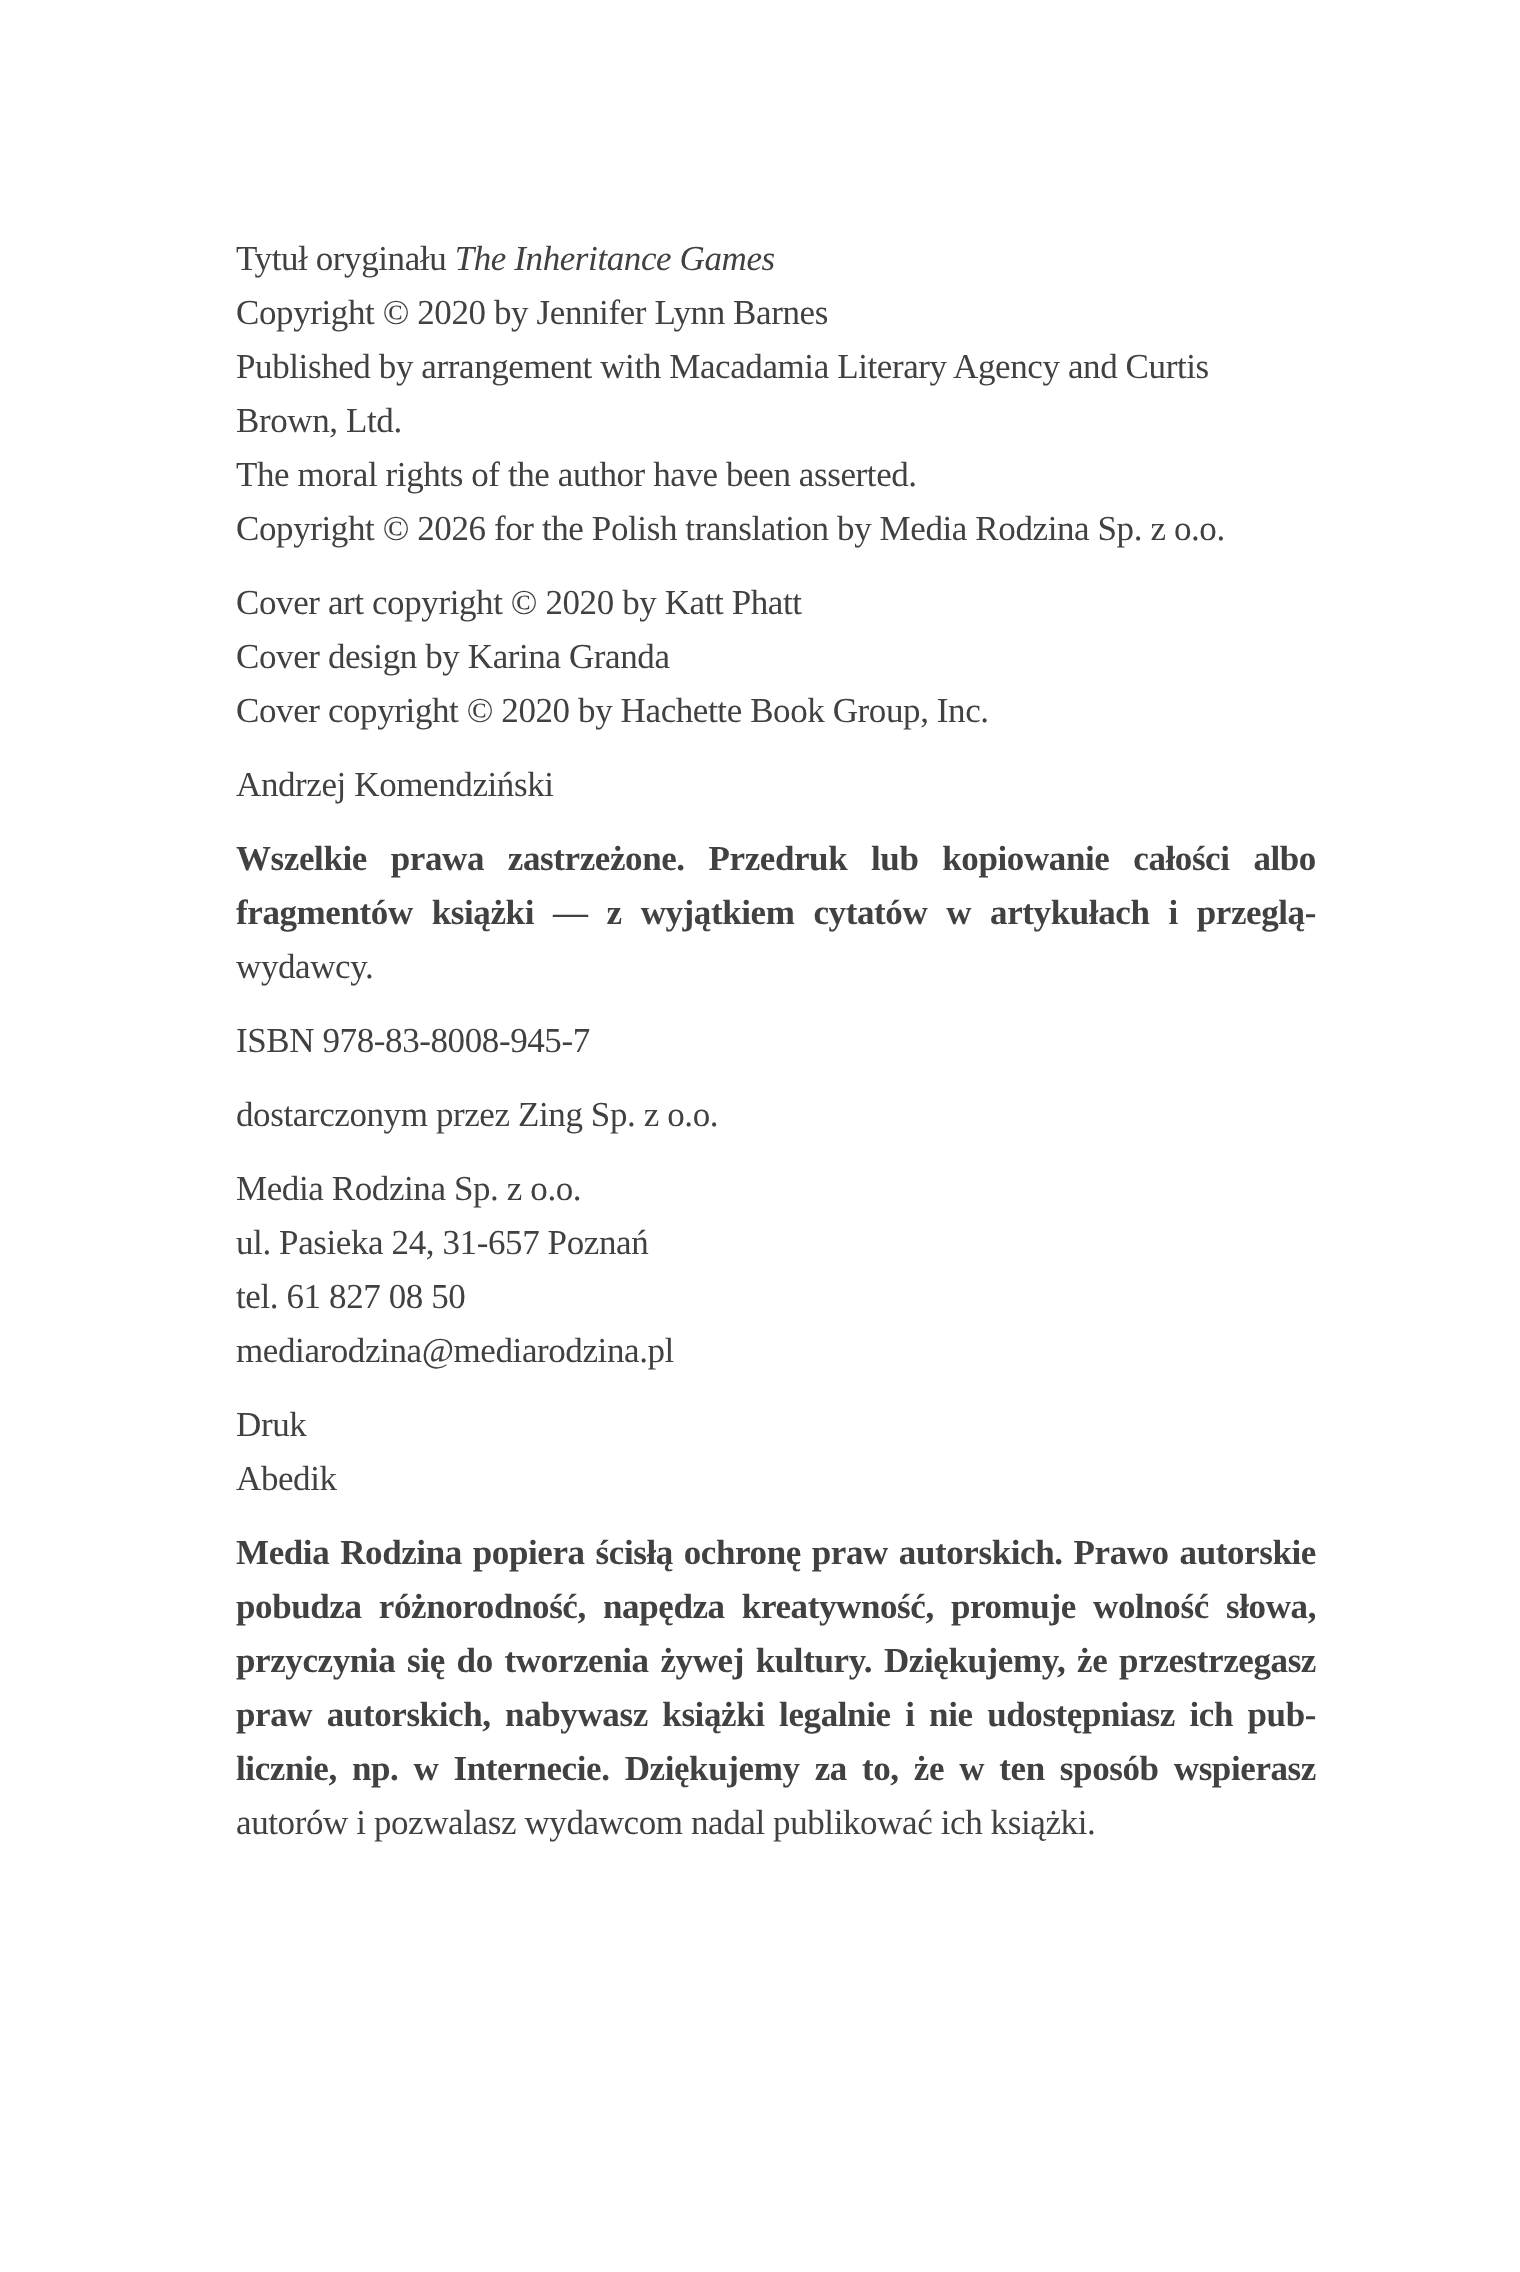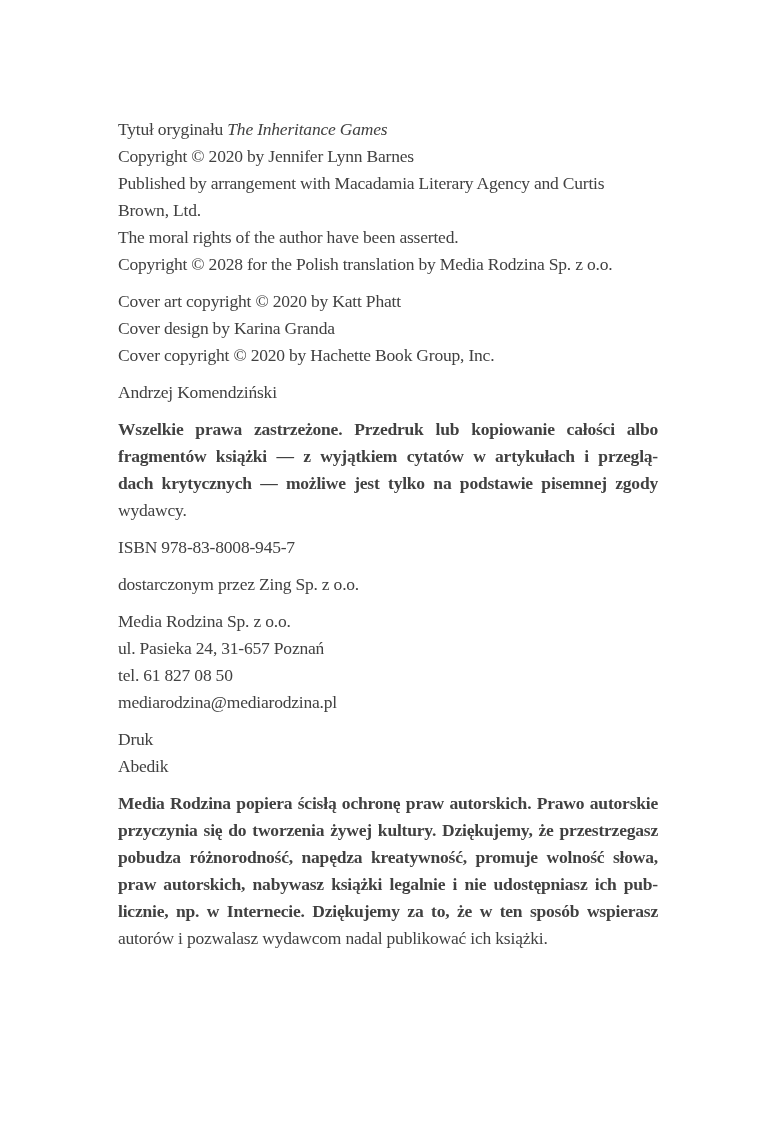--- a/index.html
+++ b/index.html
@@ -47,37 +47,36 @@
 
 <div class="page" style="color: rgb(65, 65, 65);">
   <div class="content">
 
     <section class="block">
       <div class="line"><span>Tytuł oryginału </span><em>The Inheritance Games</em></div>
       <div class="line">Copyright © 2020 by Jennifer Lynn Barnes</div>
       <div class="line">Published by arrangement with Macadamia Literary Agency and Curtis</div>
       <div class="line">Brown, Ltd.</div>
       <div class="line">The moral rights of the author have been asserted.</div>
-      <div class="line">Copyright © 2028 for the Polish translation by Media Rodzina Sp. z o.o.</div>
+      <div class="line">Copyright © 2026 for the Polish translation by Media Rodzina Sp. z o.o.</div>
     </section>
 
     <section class="block">
       <div class="line">Cover art copyright © 2020 by Katt Phatt</div>
       <div class="line">Cover design by Karina Granda</div>
       <div class="line">Cover copyright © 2020 by Hachette Book Group, Inc.</div>
     </section>
 
     <section class="block">
       <div class="line">Andrzej Komendziński</div>
     </section>
 
     <section class="block">
       <div class="jline">Wszelkie prawa zastrzeżone. Przedruk lub kopiowanie całości albo</div>
       <div class="jline">fragmentów książki — z wyjątkiem cytatów w artykułach i przeglą-</div>
-      <div class="jline">dach krytycznych — możliwe jest tylko na podstawie pisemnej zgody</div>
       <div class="line">wydawcy.</div>
     </section>
 
     <section class="block">
       <div class="line">ISBN 978-83-8008-945-7</div>
     </section>
 
     <section class="block">
       <div class="line">dostarczonym przez Zing Sp. z o.o.</div>
     </section>
@@ -89,21 +88,21 @@
       <div class="line">mediarodzina@mediarodzina.pl</div>
     </section>
 
     <section class="block">
       <div class="line">Druk</div>
       <div class="line">Abedik</div>
     </section>
 
     <section class="block">
       <div class="jline">Media Rodzina popiera ścisłą ochronę praw autorskich. Prawo autorskie</div>
+      <div class="jline">pobudza różnorodność, napędza kreatywność, promuje wolność słowa,</div>
       <div class="jline">przyczynia się do tworzenia żywej kultury. Dziękujemy, że przestrzegasz</div>
-      <div class="jline">pobudza różnorodność, napędza kreatywność, promuje wolność słowa,</div>
       <div class="jline">praw autorskich, nabywasz książki legalnie i nie udostępniasz ich pub-</div>
       <div class="jline">licznie, np. w Internecie. Dziękujemy za to, że w ten sposób wspierasz</div>
       <div class="line">autorów i pozwalasz wydawcom nadal publikować ich książki.</div>
     </section>
 
   </div>
 </div>
 
 </body></html>

